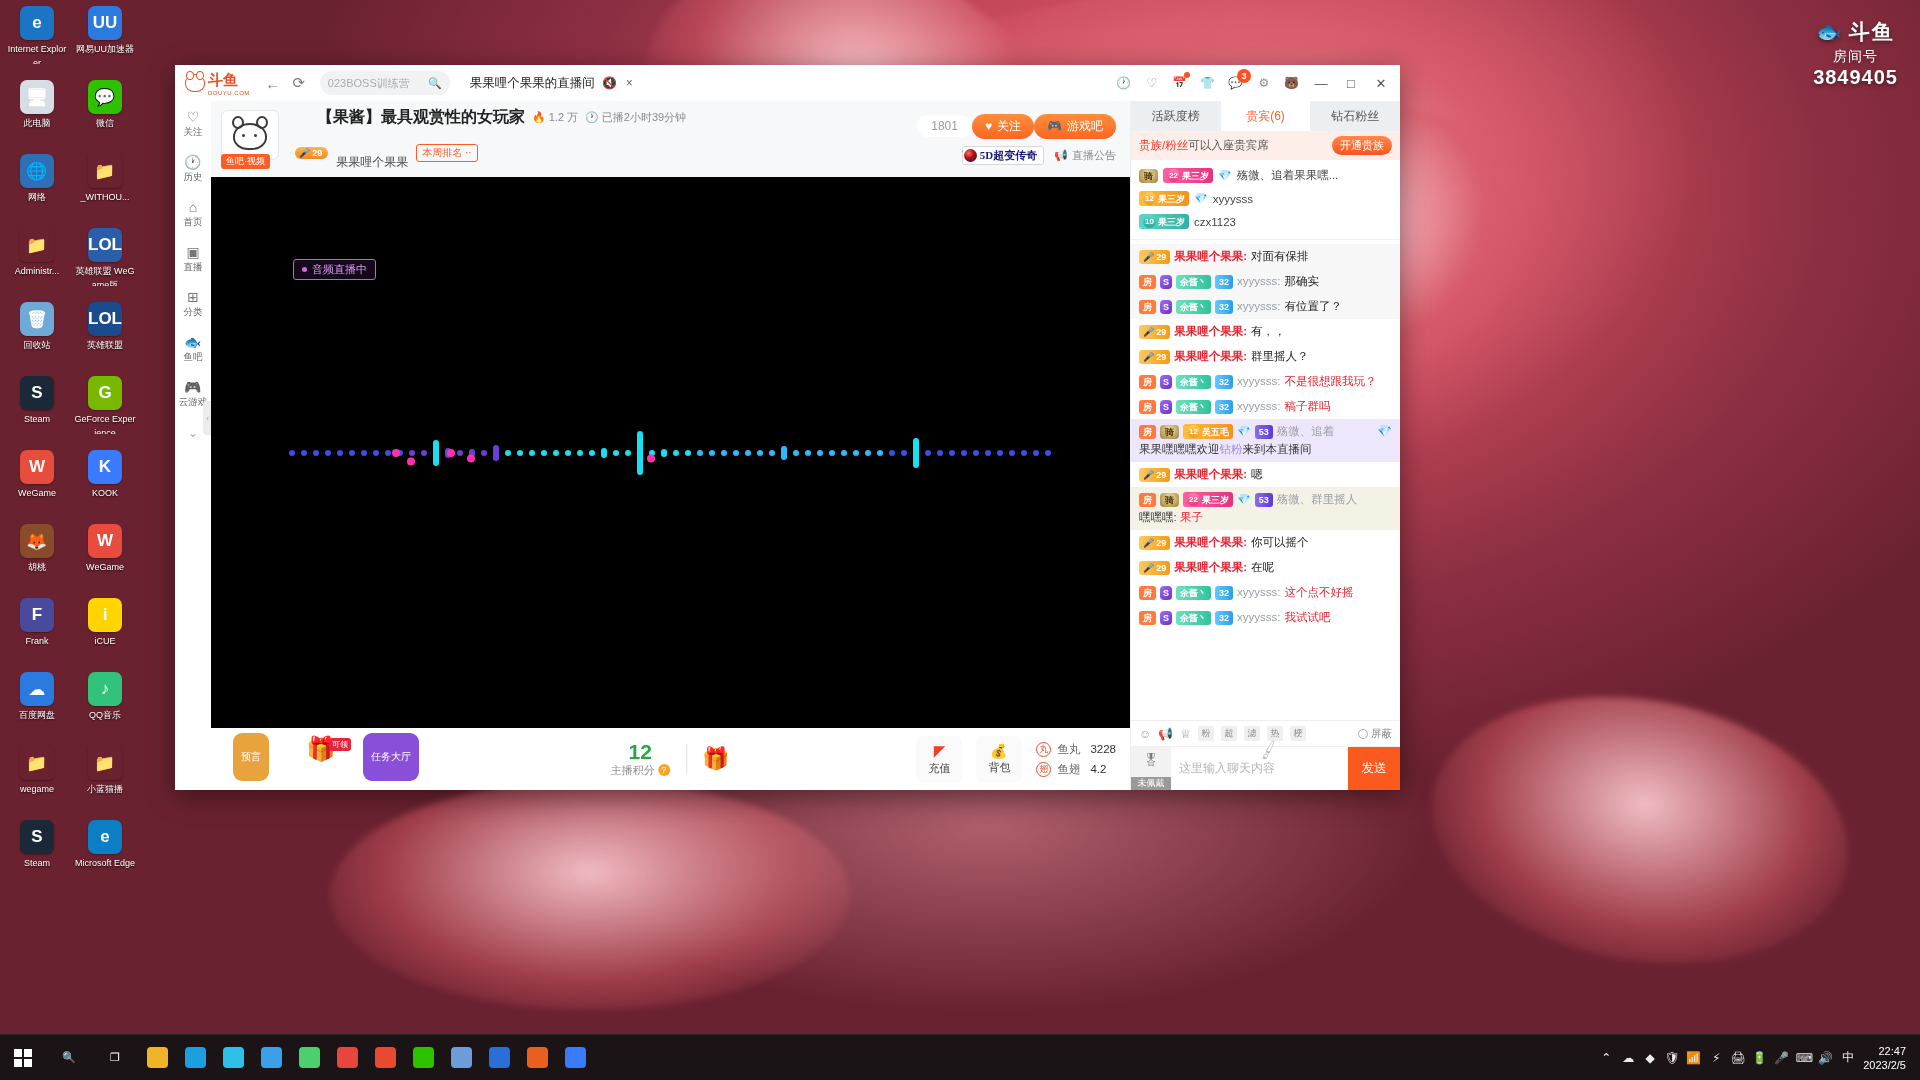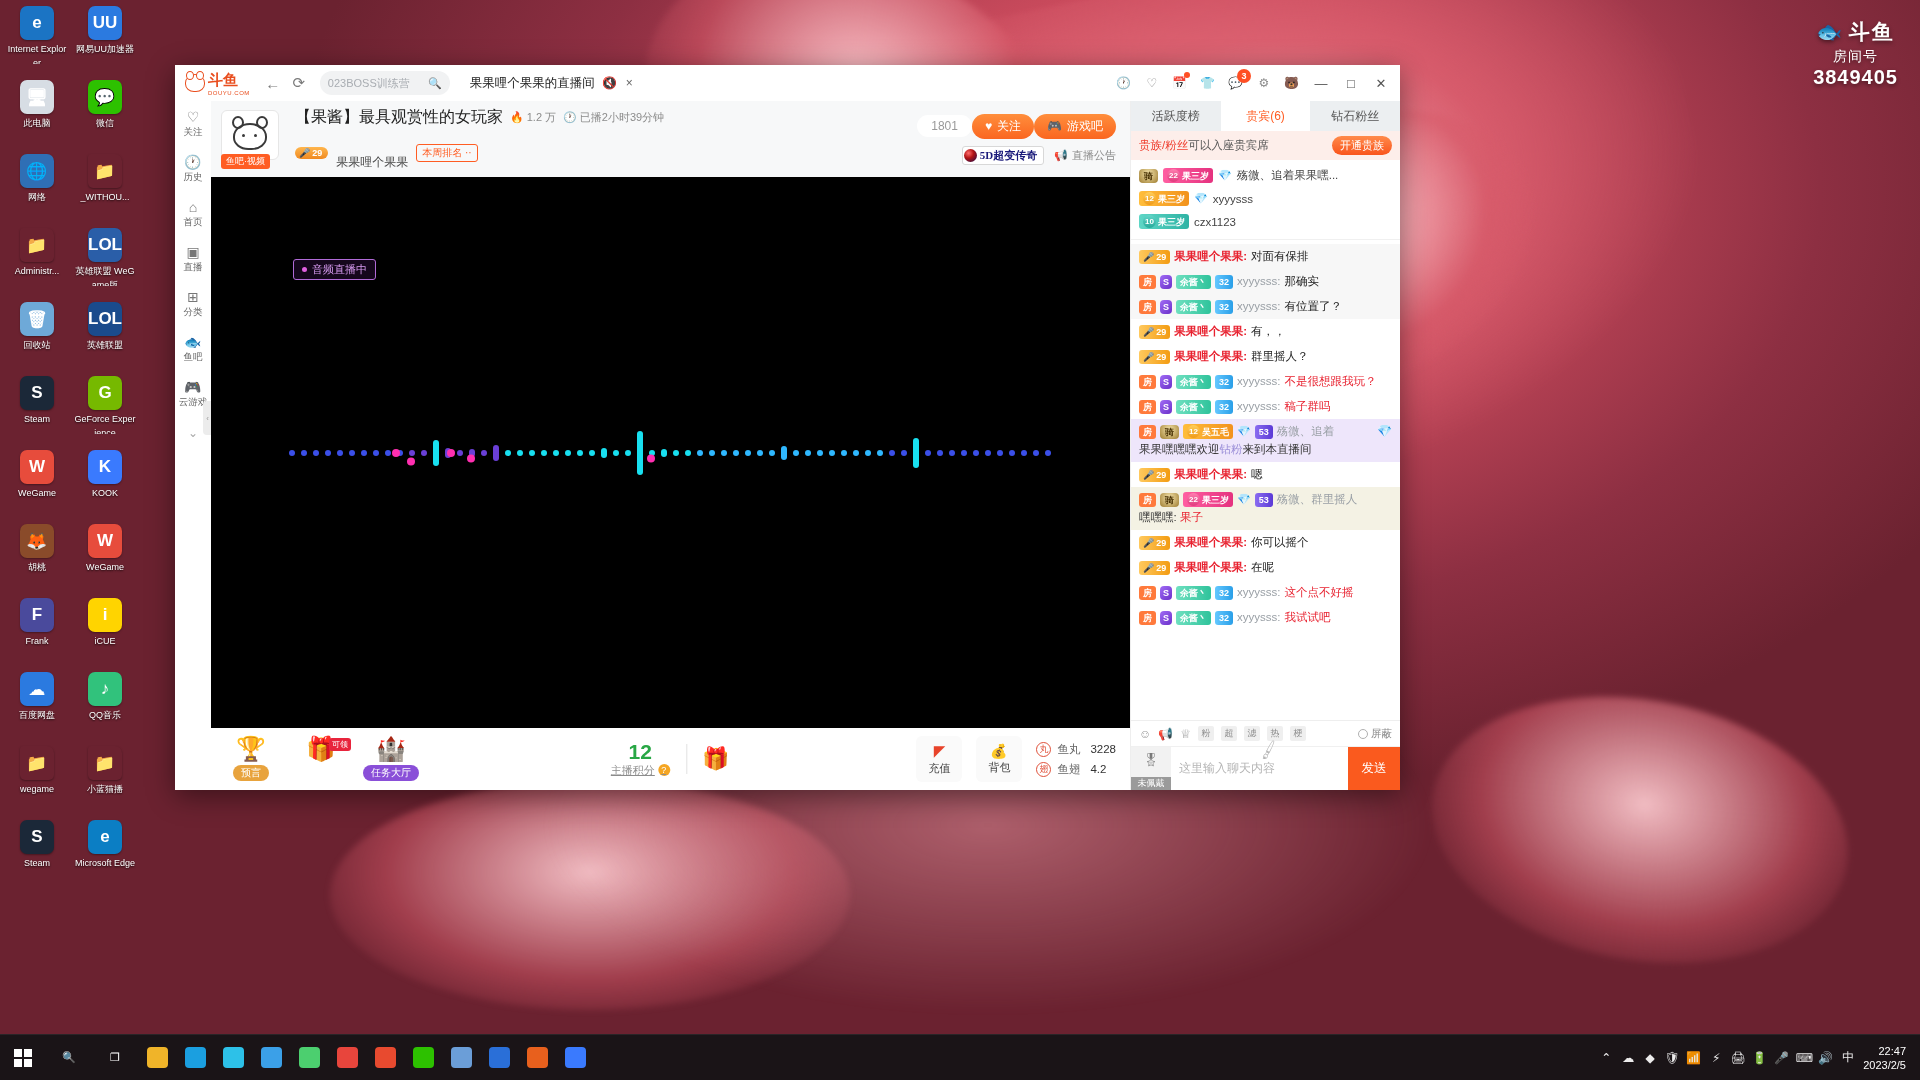--- a/index.html
+++ b/index.html
@@ -221,21 +221,21 @@
   #avatar .face .eye { position: absolute; top: 16px; width: 3px; height: 3px; background:#3a3a3a; border-radius:50%; }
   #avatar .face .eye.l { left: 12px; }
   #avatar .face .eye.r { left: 24px; }
   #avatar-tag {
     position: absolute; left: 0; bottom: -1px;
     background: #ff5d23; color: #fff; font-size: 9px;
     padding: 1px 5px; border-radius: 3px; white-space: nowrap;
   }
   #room-info { display: flex; flex-direction: column; gap: 6px; min-width: 0; }
   #room-line1 { display: flex; align-items: center; gap: 7px; }
-  #room-title { font-size: 16px; font-weight: normal; color: #222; }
+  #room-title { font-size: 16px; font-weight: bold; color: #222; margin-left: 22px; }
   .meta { display: flex; align-items: center; gap: 3px; color: #8c8c8c; font-size: 11px; }
   #room-line2 { display: flex; align-items: center; gap: 8px; }
   .lvl-badge {
     background: linear-gradient(#ffb64d,#f08a21); color: #fff;
     font-size: 9px; font-weight: bold; border-radius: 8px;
     padding: 1px 6px 1px 4px; display: inline-flex; align-items: center; gap: 2px;
   }
   #anchor-name { color: #4a4a4a; font-size: 12px; margin-top: 20px; }
   #rank-chip {
     border: 1px solid #ff5d23; color: #ff5d23; font-size: 10px;
@@ -286,34 +286,34 @@
   
   #player-bar {
     height: 62px; background: #fff; display: flex; align-items: center;
     padding: 0 14px; flex: 0 0 62px; position: relative;
   }
   #pb-left { display: flex; align-items: flex-end; gap: 18px; }
   .pb-gift { position: relative; width: 52px; height: 46px; }
   .pb-gift .gcap {
     position: absolute; left: 50%; bottom: 1px; transform: translateX(-50%);
     color: #fff; font-size: 10px; white-space: nowrap;
-    padding: 1px 8px; border-radius: 9px;
+    padding: 17px 8px; border-radius: 9px;
   }
   .pb-gift .emoji { position: absolute; left: 50%; top: 0; transform: translateX(-50%); font-size: 24px; line-height: 26px; }
   .pb-gift .rb {
     position: absolute; right: -4px; top: 2px; background: #e8243c; color: #fff;
     font-size: 8px; padding: 1px 3px; border-radius: 3px;
   }
   #pb-center {
     position: absolute; left: 50%; transform: translateX(-50%);
     display: flex; align-items: center; gap: 16px;
   }
   #score-block { text-align: center; }
   #score-num { color: #28a745; font-size: 21px; font-weight: bold; line-height: 22px; }
-  #score-lbl { color: #8c8c8c; font-size: 11px; display: inline-flex; align-items: center; gap: 3px; text-decoration: underline; }
+  #score-lbl { color: #8c8c8c; font-size: 11px; display: inline-flex; align-items: center; gap: 3px; }
   #score-lbl .q {
     width: 12px; height: 12px; border-radius: 50%; background: #f5a623;
     color: #fff; font-size: 9px; display: inline-flex; align-items: center; justify-content: center;
   }
   .vsep { width: 1px; height: 30px; background: #e2e2e2; }
   #pb-right { margin-left: auto; display: flex; align-items: center; gap: 14px; }
   .pb-card {
     width: 46px; height: 46px; background: #fafafa; border-radius: 6px;
     display: flex; flex-direction: column; align-items: center; justify-content: center;
     gap: 1px; font-size: 11px; color: #444;

